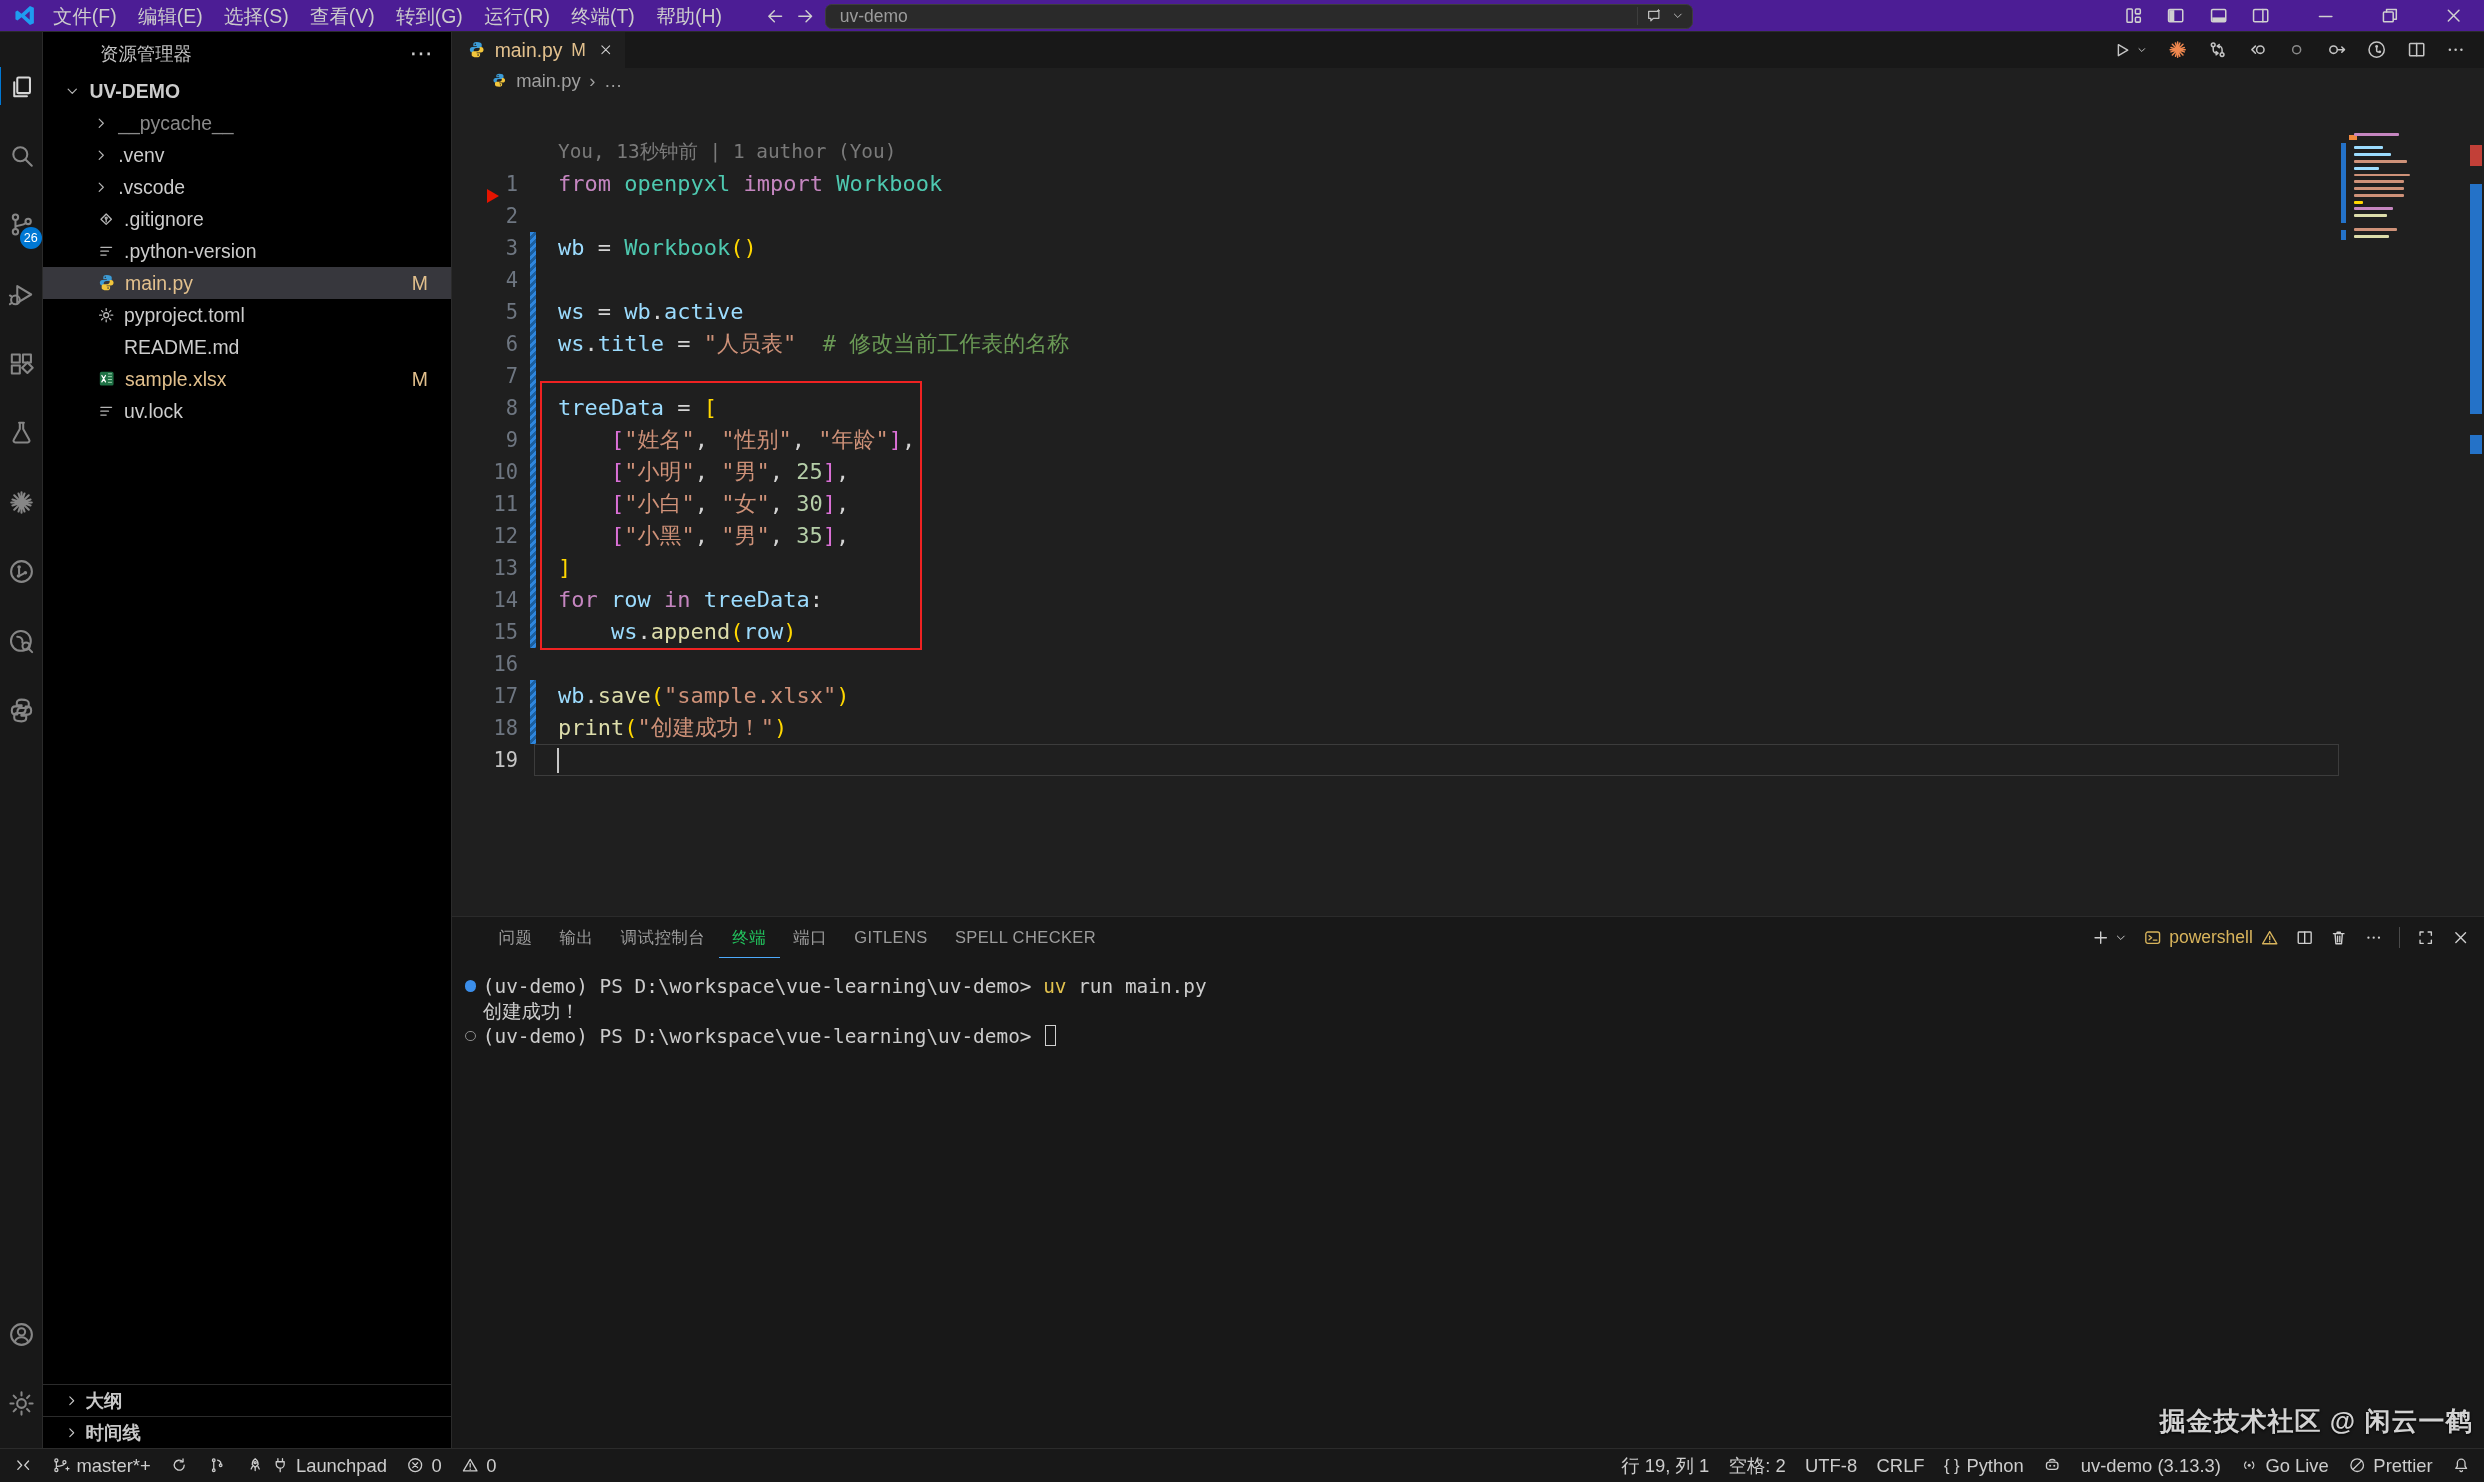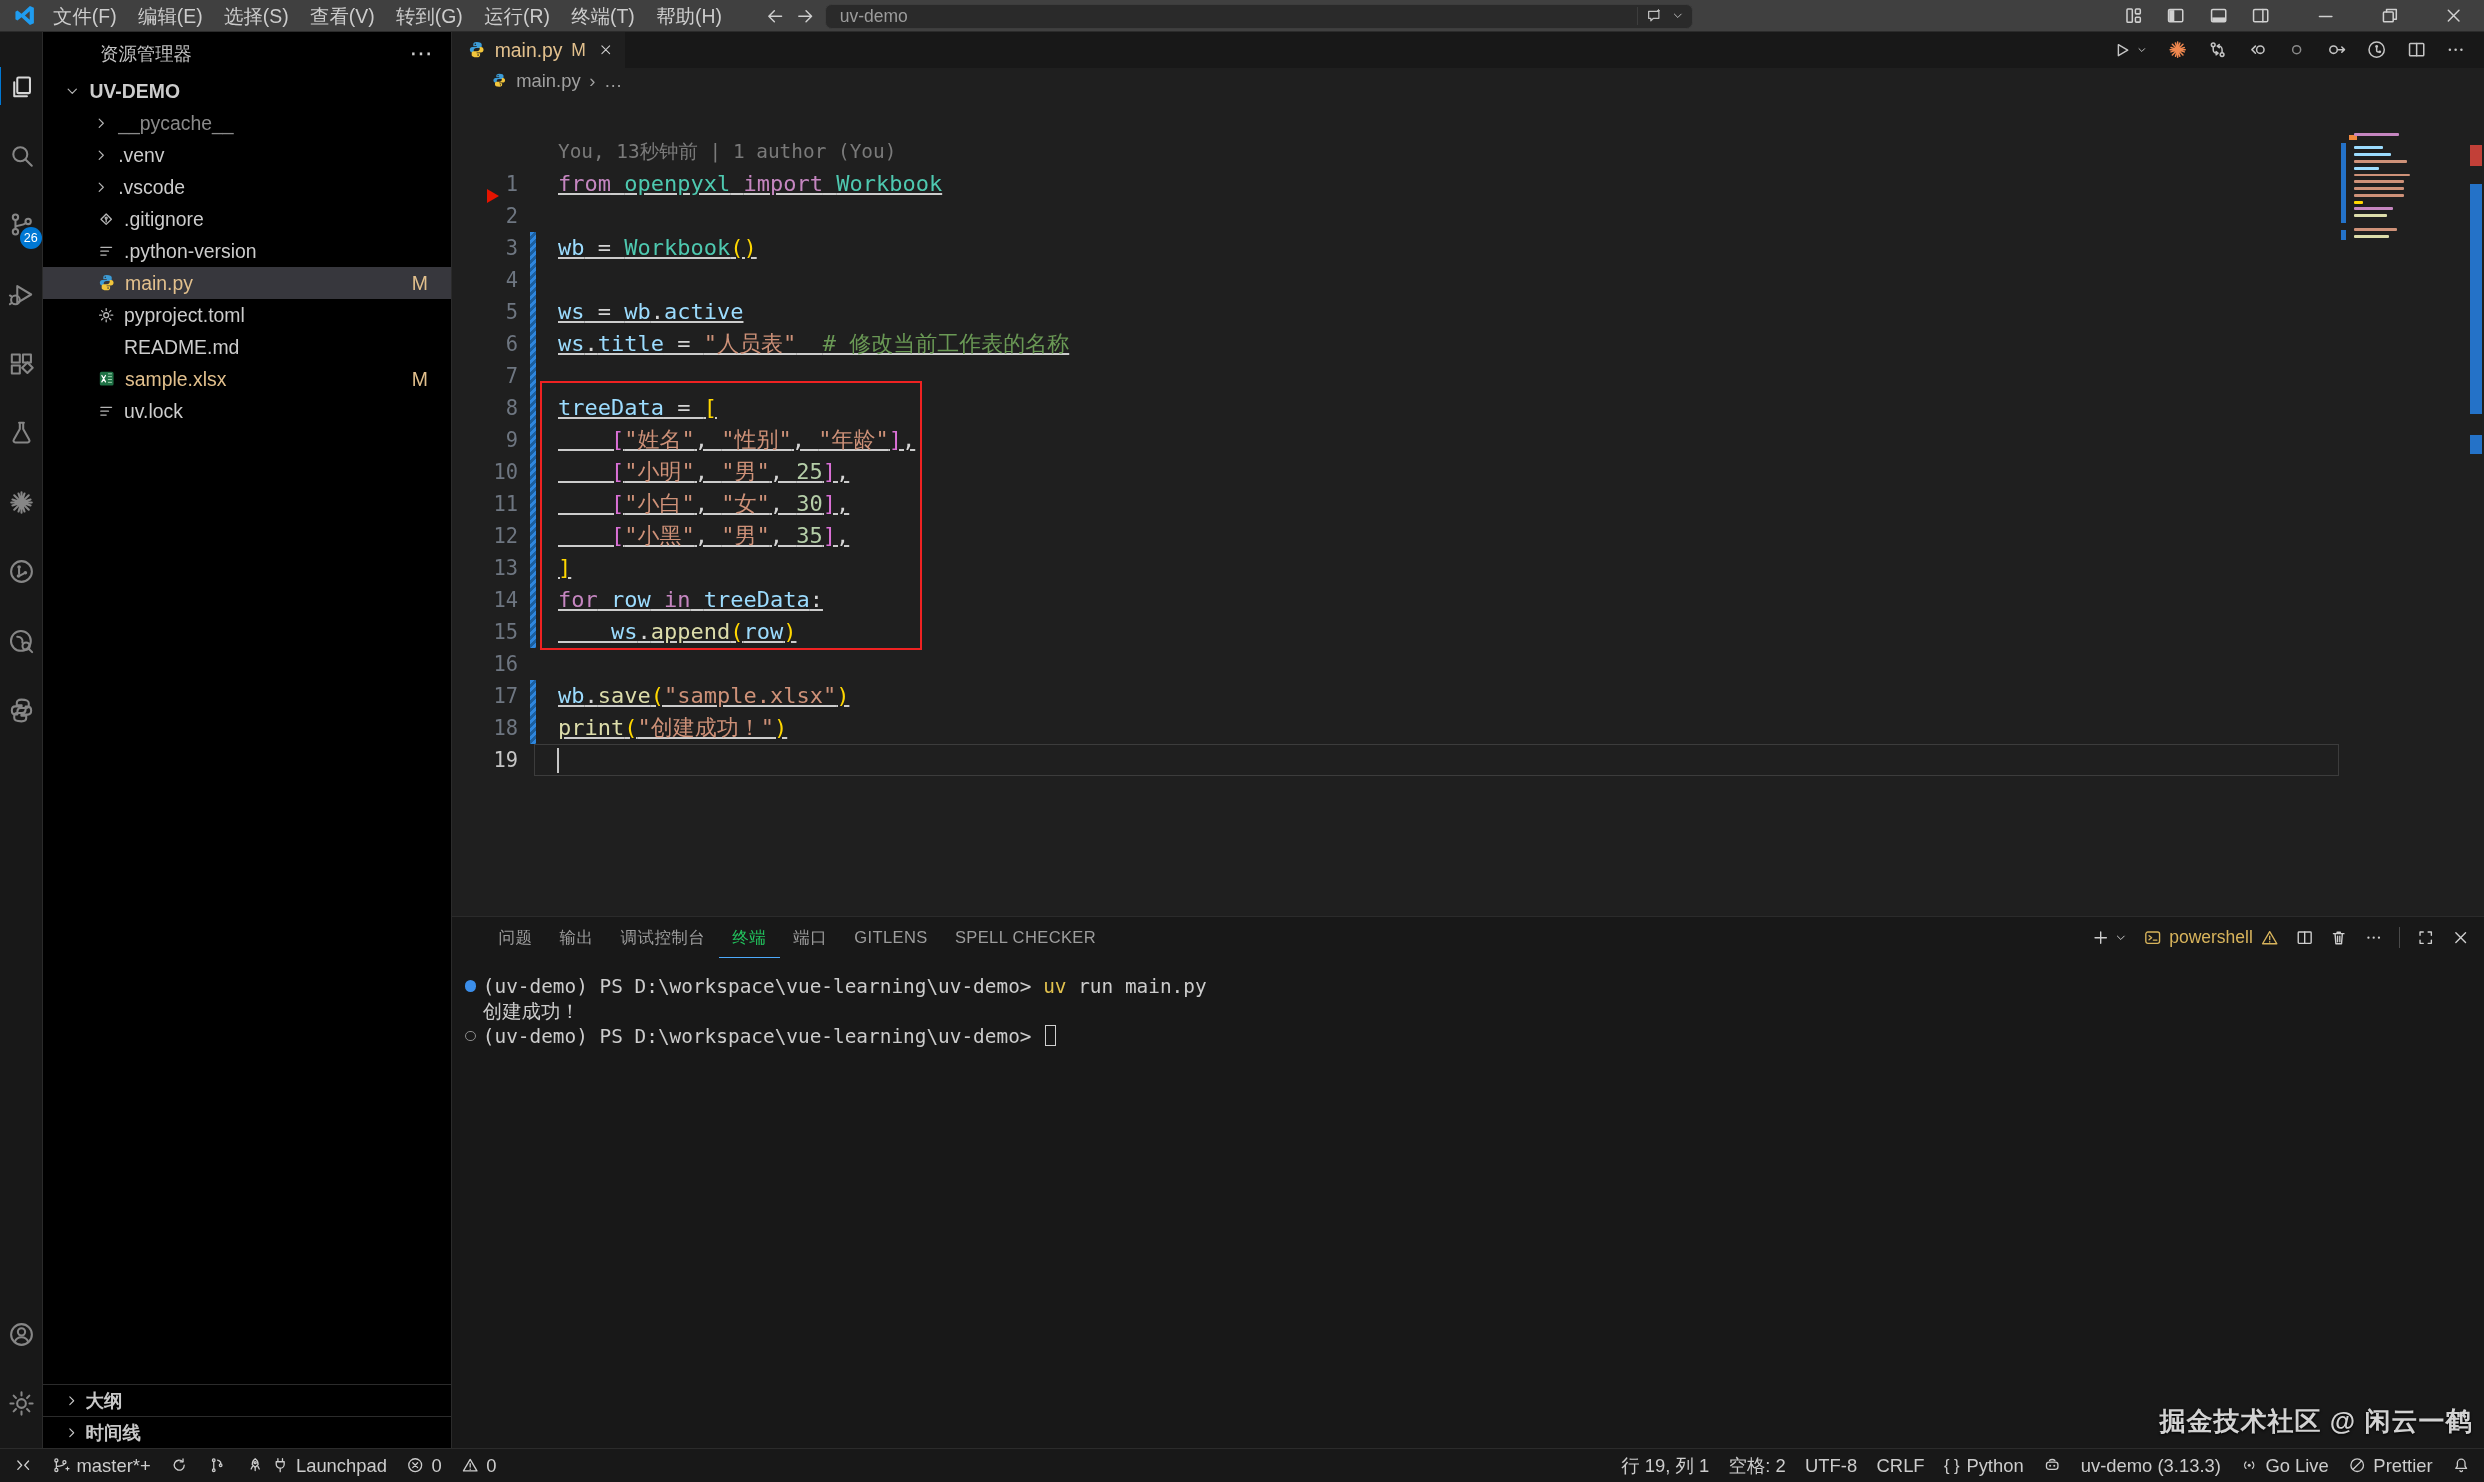--- a/index.html
+++ b/index.html
@@ -2,21 +2,21 @@
 <html><head>
 <meta charset="utf-8">
 <style>
   * { margin:0; padding:0; box-sizing:border-box; }
   html,body { width:2484px; height:1483px; overflow:hidden; background:#1f1f1f;
     font-family:"Liberation Sans", sans-serif; color:#cccccc; }
   svg { display:block; }
   .mono { font-family:"DejaVu Sans Mono", monospace; }
 
   
-  .titlebar { position:absolute; top:0; left:0; right:0; height:32px; background:#404040;
+  .titlebar { position:absolute; top:0; left:0; right:0; height:32px; background:#4c1d95;
     border-bottom:1px solid #2b2b2b; display:flex; align-items:center; z-index:30; }
   .logo { margin:0 5.8px 0 11.6px; }
   .menus { display:flex; }
   .menu-item { padding:0 10.7px; font-size:19.4px; line-height:32px; color:#cccccc; cursor:default; }
   .tb-center { position:absolute; left:765px; top:0; height:32px; display:flex; align-items:center; gap:9.7px; }
   .nav-arrow { color:#cfcfcf; display:flex; align-items:center; }
   .searchbox { width:868px; height:25px; background:#2a2a2a; border:1px solid #3d3d3d; border-radius:6.8px;
     display:flex; align-items:center; padding-left:13.6px; font-size:17.5px; color:#9c9c9c; position:relative; }
   .sb-right { position:absolute; right:7.8px; display:flex; align-items:center; gap:7.8px; color:#c0c0c0; }
   .sb-div { width:1px; height:17.5px; background:#3d3d3d; }
@@ -70,21 +70,21 @@
 
   .editor { flex:1; position:relative; background:#1f1f1f; overflow:hidden; }
   .blame { position:absolute; top:43px; left:106px; height:32px; line-height:32px; color:#7a7a7a; font-size:19.4px; }
   .code-lines { position:absolute; top:75px; left:0; right:0; }
   .code-line { height:32px; position:relative; display:flex; }
   .lnum { width:66px; text-align:right; color:#6e7681; font-size:20.4px; line-height:32px;
     font-family:"DejaVu Sans Mono", monospace; flex-shrink:0; }
   .code-line.cur .lnum { color:#c6c6c6; }
   .mbar { position:absolute; left:78px; top:0; bottom:0; width:5.8px;
     background:repeating-linear-gradient(135deg,#2e86de 0 2.9px,#1b5fa0 2.9px 5.8px); }
-  .ltext { margin-left:40px; font-family:"DejaVu Sans Mono", monospace; font-size:22px; line-height:32px; white-space:pre;text-decoration:underline; }
+  .ltext { margin-left:40px; font-family:"DejaVu Sans Mono", monospace; font-size:22px; line-height:32px; white-space:pre; }
   .tk-kw{color:#C586C0} .tk-mod{color:#4EC9B0} .tk-var{color:#9CDCFE} .tk-fn{color:#DCDCAA}
   .tk-str{color:#CE9178} .tk-num{color:#B5CEA8} .tk-com{color:#6A9955} .tk-pl{color:#D4D4D4}
   .tk-b1{color:#FFD700} .tk-b2{color:#DA70D6}
 
   .redbox { position:absolute; left:88px; top:288px; width:382px; height:269px; border:2.9px solid #ef2222; z-index:6; }
   .curline { position:absolute; left:82px; top:651px; width:1805px; height:32px; border:1px solid #3c3c3c; }
   .cursor { position:absolute; left:105px; top:655px; width:2.4px; height:25px; background:#c6c6c6; }
   .bookmark { position:absolute; left:35px; top:96px; width:0; height:0;
     border-left:12.6px solid #e51400; border-top:7.8px solid transparent; border-bottom:7.8px solid transparent; }
 

